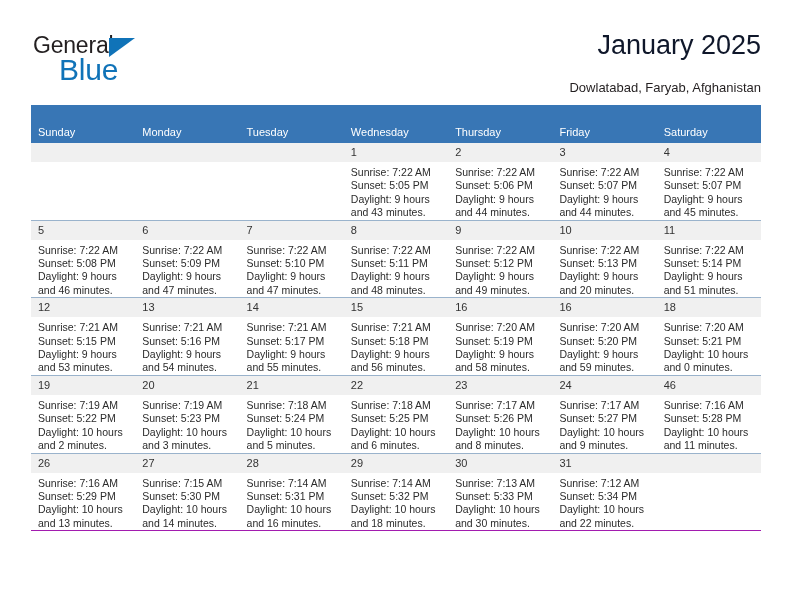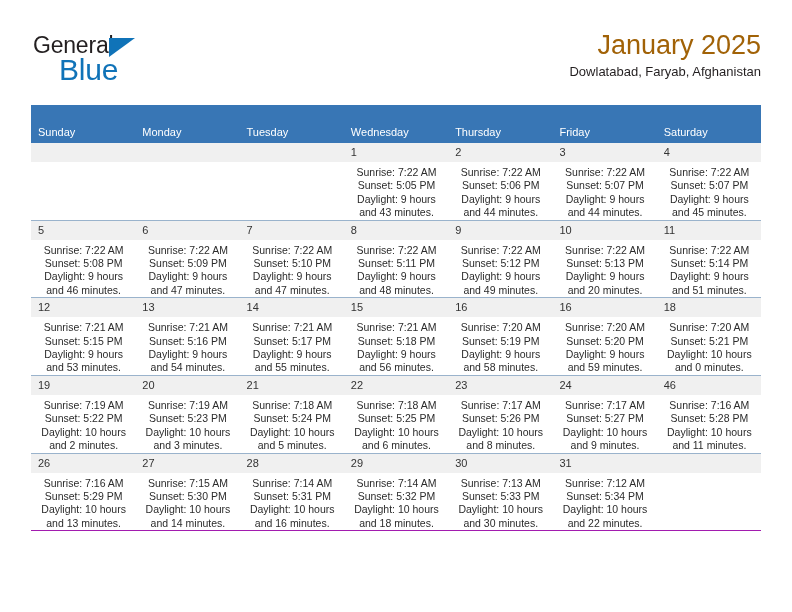--- a/index.html
+++ b/index.html
@@ -67,29 +67,29 @@
   }
 
   .title-block {
     position: absolute;
     right: 0;
     top: 0;
     text-align: right;
   }
   .cal-title {
     font-size: 27px;
-    color: #a16207;
+    color: #0f172a;
     line-height: 34px;
     white-space: nowrap;
   }
   .cal-subtitle {
     font-size: 13px;
     color: #231f20;
     line-height: 20px;
-    margin-top: 0;
+    margin-top: 16px;
     white-space: nowrap;
   }
 
   
   .calendar {
     position: absolute;
     left: 31px;
     top: 105px;
     width: 730px;
     border-collapse: collapse;
@@ -126,21 +126,20 @@
   }
   td.empty .daynum {
     background: #f0f0f0;
     color: transparent;
   }
   .info {
     padding: 4px 6px 0 7px;
     font-size: 10.5px;
     line-height: 13.4px;
     color: #2b2b2b;
-    text-align: center;
   }
   .info div {
     white-space: nowrap;
   }
 </style>
 </head>
 <body>
 
 <div class="page">
 

